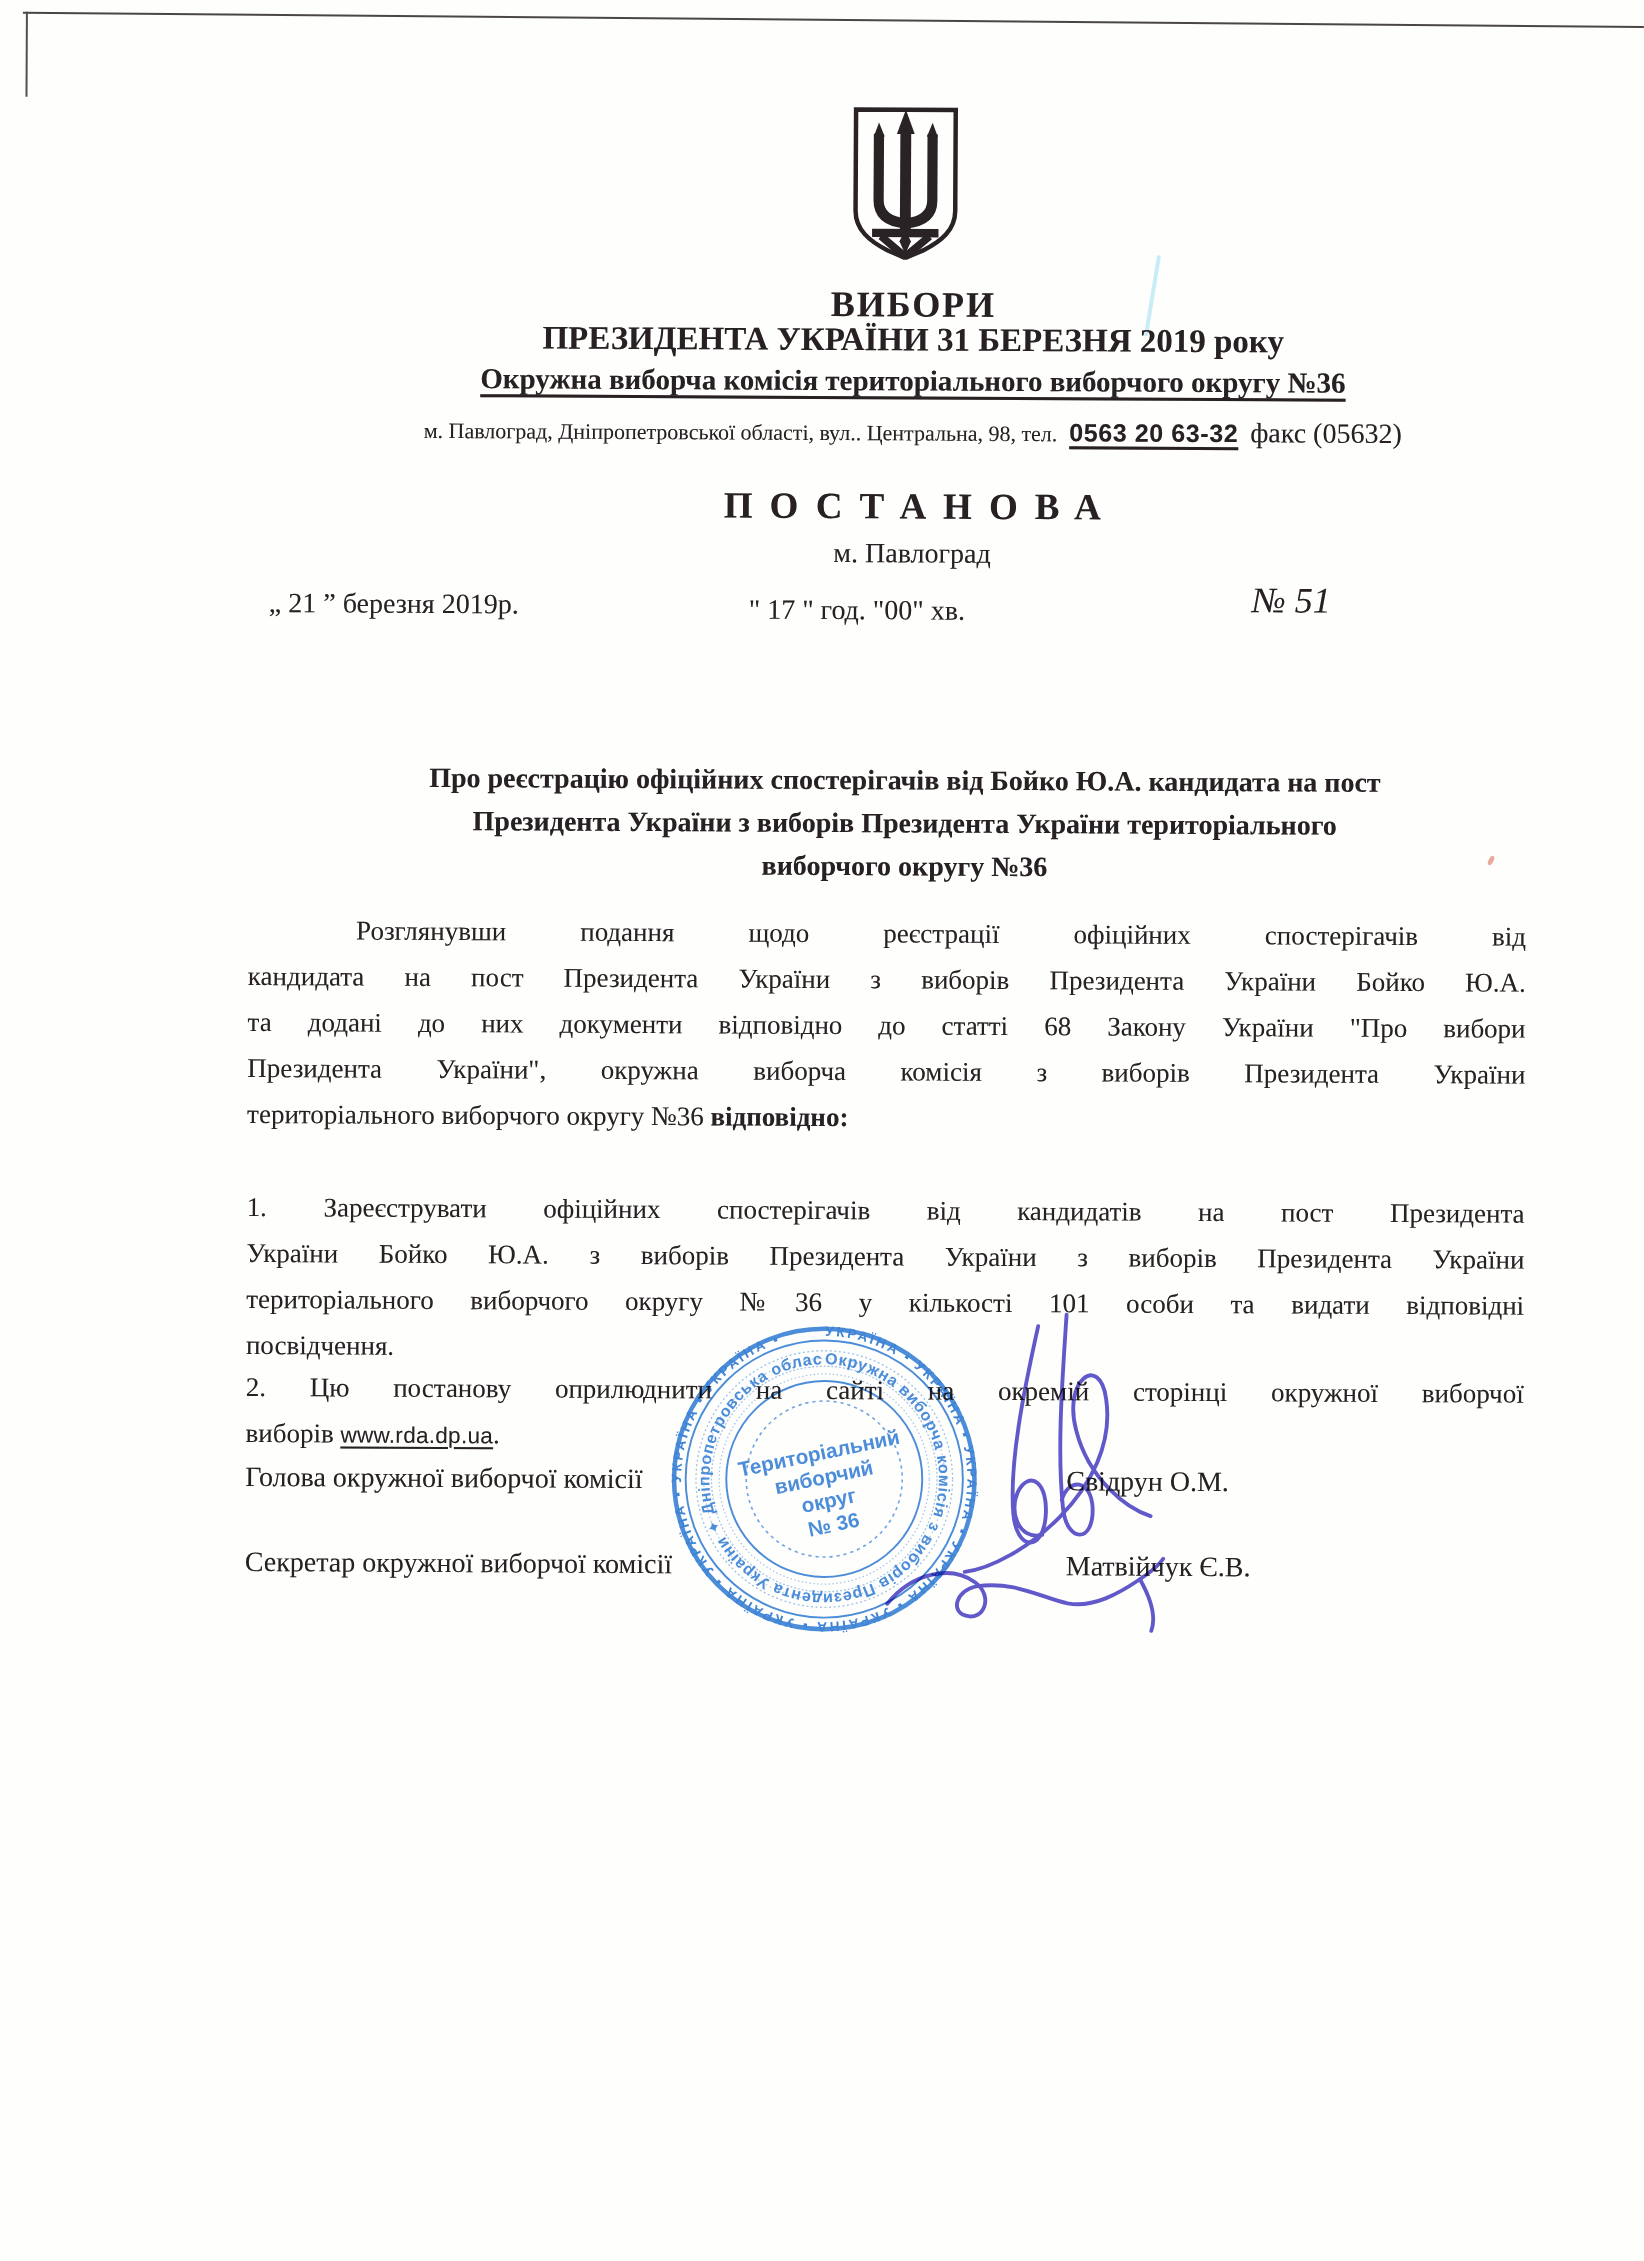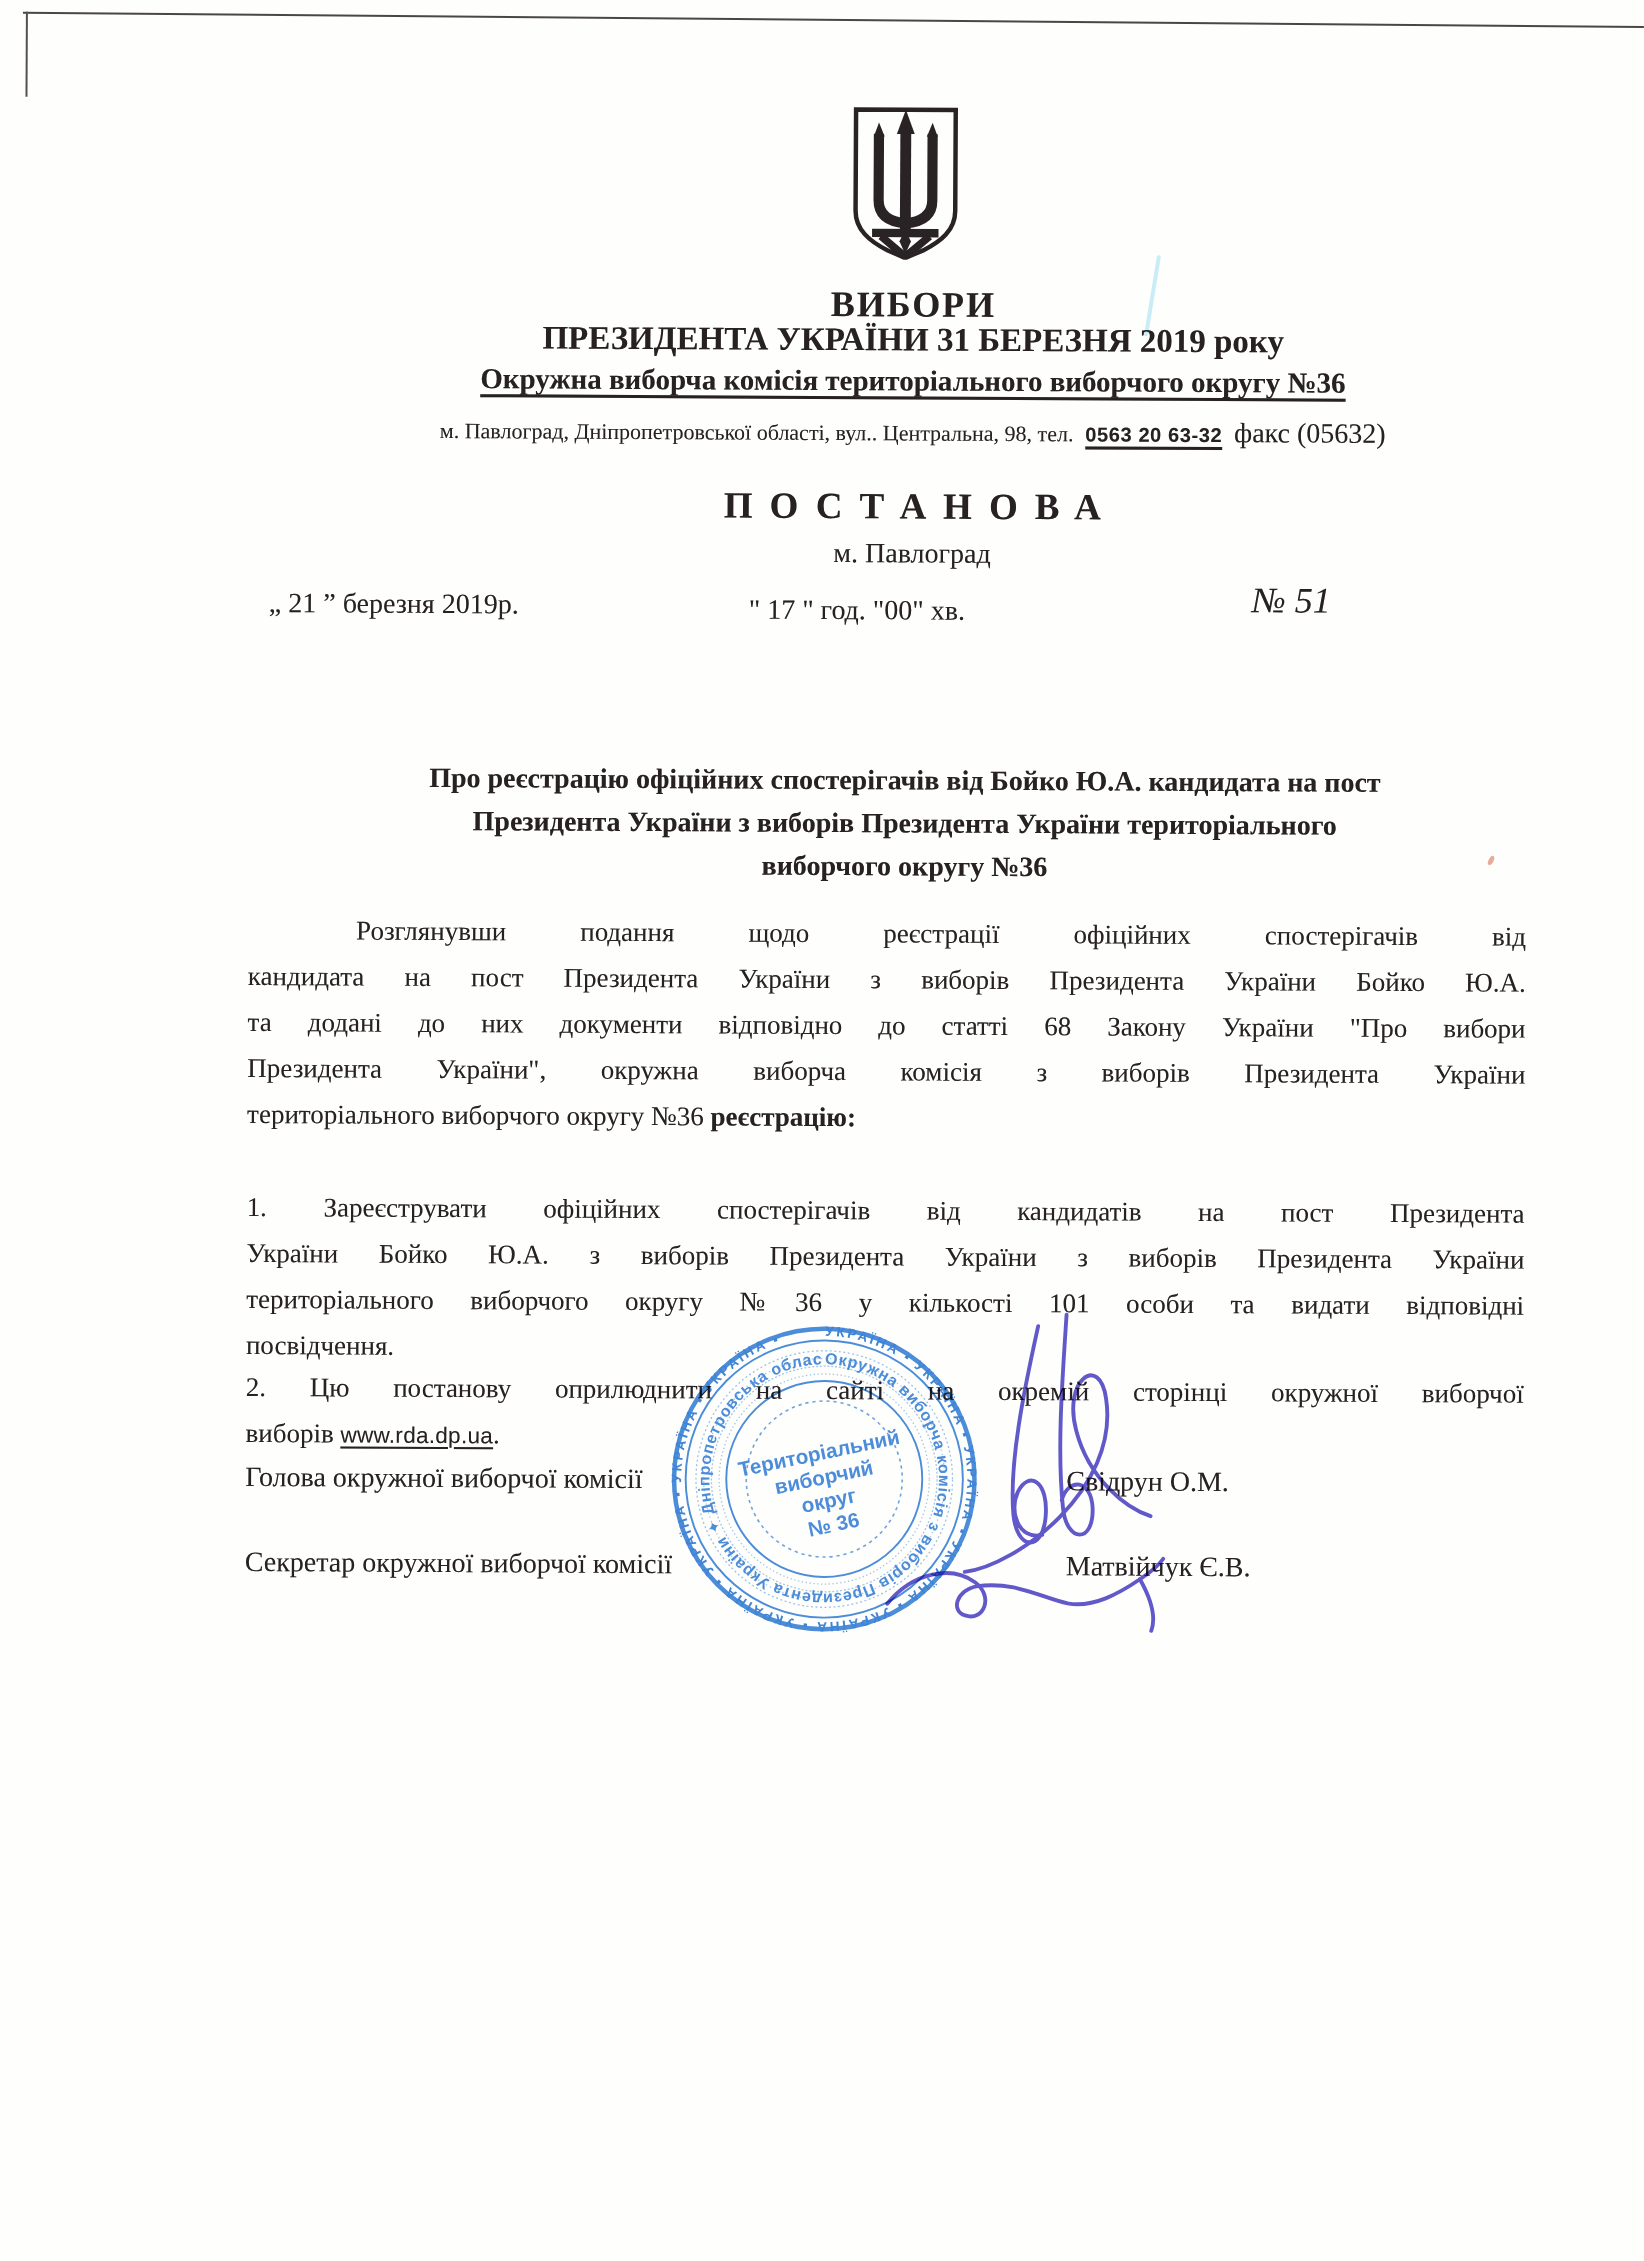--- a/index.html
+++ b/index.html
@@ -16,21 +16,21 @@
   .cyan1{position:absolute;left:1152px;top:253px;width:3.9px;height:82px;background:rgba(80,200,235,.30);transform:rotate(9deg);border-radius:2.6px;}
   .reddot{position:absolute;left:1493px;top:852px;width:5.2px;height:10.3px;background:rgba(205,70,40,.45);transform:rotate(25deg);border-radius:50%;}
   
   .emblem{position:absolute;left:849px;top:104px;width:115px;height:155px;}
   
   .cline{position:absolute;left:213px;width:1404px;text-align:center;}
   .h1{top:283px;font-size:36px;font-weight:700;letter-spacing:1.9px;}
   .h2{top:321px;font-size:33px;font-weight:700;}
   .h3{top:364px;font-size:29px;font-weight:700;text-decoration:underline;text-decoration-thickness:2.6px;text-underline-offset:5.8px;}
   .addr{top:415px;font-size:22px;}
-  .phone{font-family:"Liberation Sans","DejaVu Sans",sans-serif;font-weight:700;font-size:20px;text-decoration:underline;text-decoration-thickness:2.6px;text-underline-offset:4.5px;padding:0 6.4px;letter-spacing:0.6px;}
+  .phone{font-family:"Liberation Sans","DejaVu Sans",sans-serif;font-weight:700;font-size:25px;text-decoration:underline;text-decoration-thickness:2.6px;text-underline-offset:4.5px;padding:0 6.4px;letter-spacing:0.6px;}
   .fax{font-size:28px;}
   .doctype{top:484px;font-size:37px;font-weight:700;letter-spacing:17px;text-indent:17px;}
   .city{top:537px;font-size:28px;}
   
   .d1{position:absolute;left:272px;top:590px;font-size:28px;}
   .d2{position:absolute;left:752px;top:594px;font-size:28px;}
   .d3{position:absolute;left:1255px;top:577px;font-size:36px;font-style:italic;}
   
   .title{position:absolute;left:271px;right:97px;top:758px;text-align:center;font-weight:700;font-size:28px;line-height:43px;}
   
@@ -99,21 +99,21 @@
     <div>Про реєстрацію офіційних спостерігачів  від Бойко Ю.А. кандидата на пост</div>
     <div>Президента України  з  виборів Президента України територіального</div>
     <div>виборчого округу №36</div>
   </div>
 
   <div class="para intro txt">
     <div class="jline indent">Розглянувши  подання  щодо  реєстрації  офіційних  спостерігачів  від</div>
     <div class="jline">кандидата на пост Президента України  з  виборів Президента України Бойко Ю.А.</div>
     <div class="jline">та додані до них документи  відповідно до  статті 68 Закону України "Про вибори</div>
     <div class="jline">Президента України", окружна  виборча комісія  з виборів Президента України</div>
-    <div class="lline"><span>територіального виборчого округу №36 </span><span class="b">реєстрацію:</span></div>
+    <div class="lline"><span>територіального виборчого округу №36 </span><span class="b">відповідно:</span></div>
   </div>
 
   <div class="para item1 txt">
     <div class="jline">1. Зареєструвати офіційних спостерігачів  від кандидатів на пост Президента</div>
     <div class="jline">України Бойко Ю.А. з  виборів Президента України з виборів Президента України</div>
     <div class="jline">територіального виборчого округу №36 у кількості 101 особи та видати відповідні</div>
     <div class="lline">посвідчення.</div>
   </div>
 
   <div class="para item2 txt">

